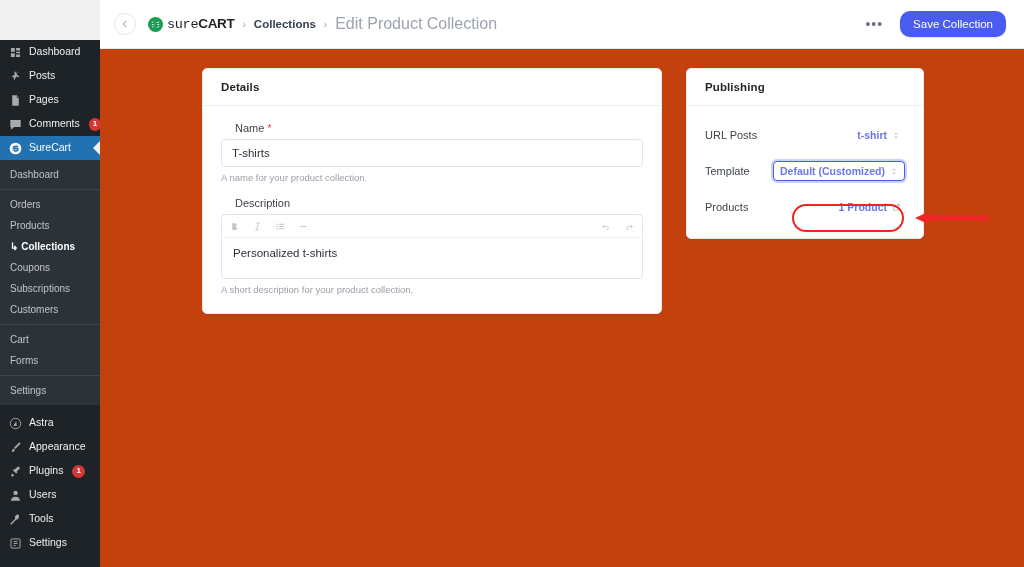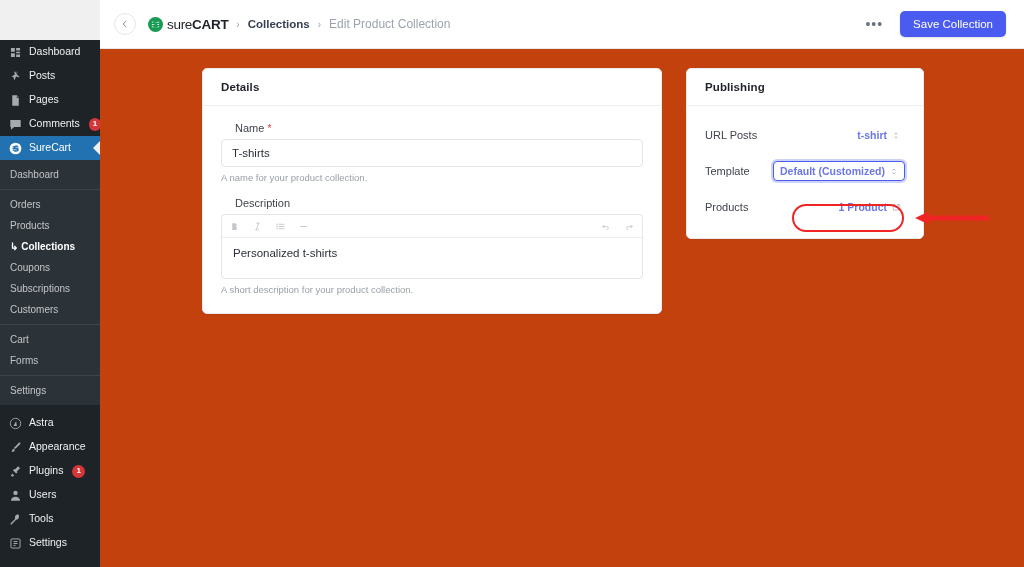--- a/index.html
+++ b/index.html
@@ -126,42 +126,42 @@
     background: #1a9b54;
     display: flex; align-items: center; justify-content: center;
   }
   .sc-mark svg { width: 11px; height: 11px; }
   .sc-word {
     font-size: 13.5px;
     letter-spacing: -0.3px;
     color: #1f2328;
   }
   .sc-word b { font-weight: 800; }
-  .sc-word span.light { font-weight: 500; }
+  .sc-word span.light { font-weight: 500; font-family: Liberation Mono, monospace; }
   .crumb-sep { color: #9ca3af; font-size: 10px; }
   .crumb-link { color: #374151; font-weight: 600; font-size: 11.5px; }
-  .crumb-current { color: #9ca3af; font-size: 12px; text-align: right; }
+  .crumb-current { color: #9ca3af; font-size: 16px; text-align: right; }
   #topbar-right {
     margin-left: auto;
     display: flex;
     align-items: center;
     gap: 14px;
   }
   #more-btn {
     color: #6b7280;
     font-size: 14px;
     letter-spacing: 1px;
     line-height: 1;
     padding: 2px 3px;
   }
   #save-btn {
     background: #4a5cf0;
     color: #fff;
     border: none;
-    border-radius: 5px;
+    border-radius: 10px;
     font-size: 11.5px;
     font-family: inherit;
     padding: 7px 13px;
     font-weight: 500;
     box-shadow: 0 1px 2px rgba(0,0,0,.12);
   }
 
   
   #canvas {
     position: absolute;

